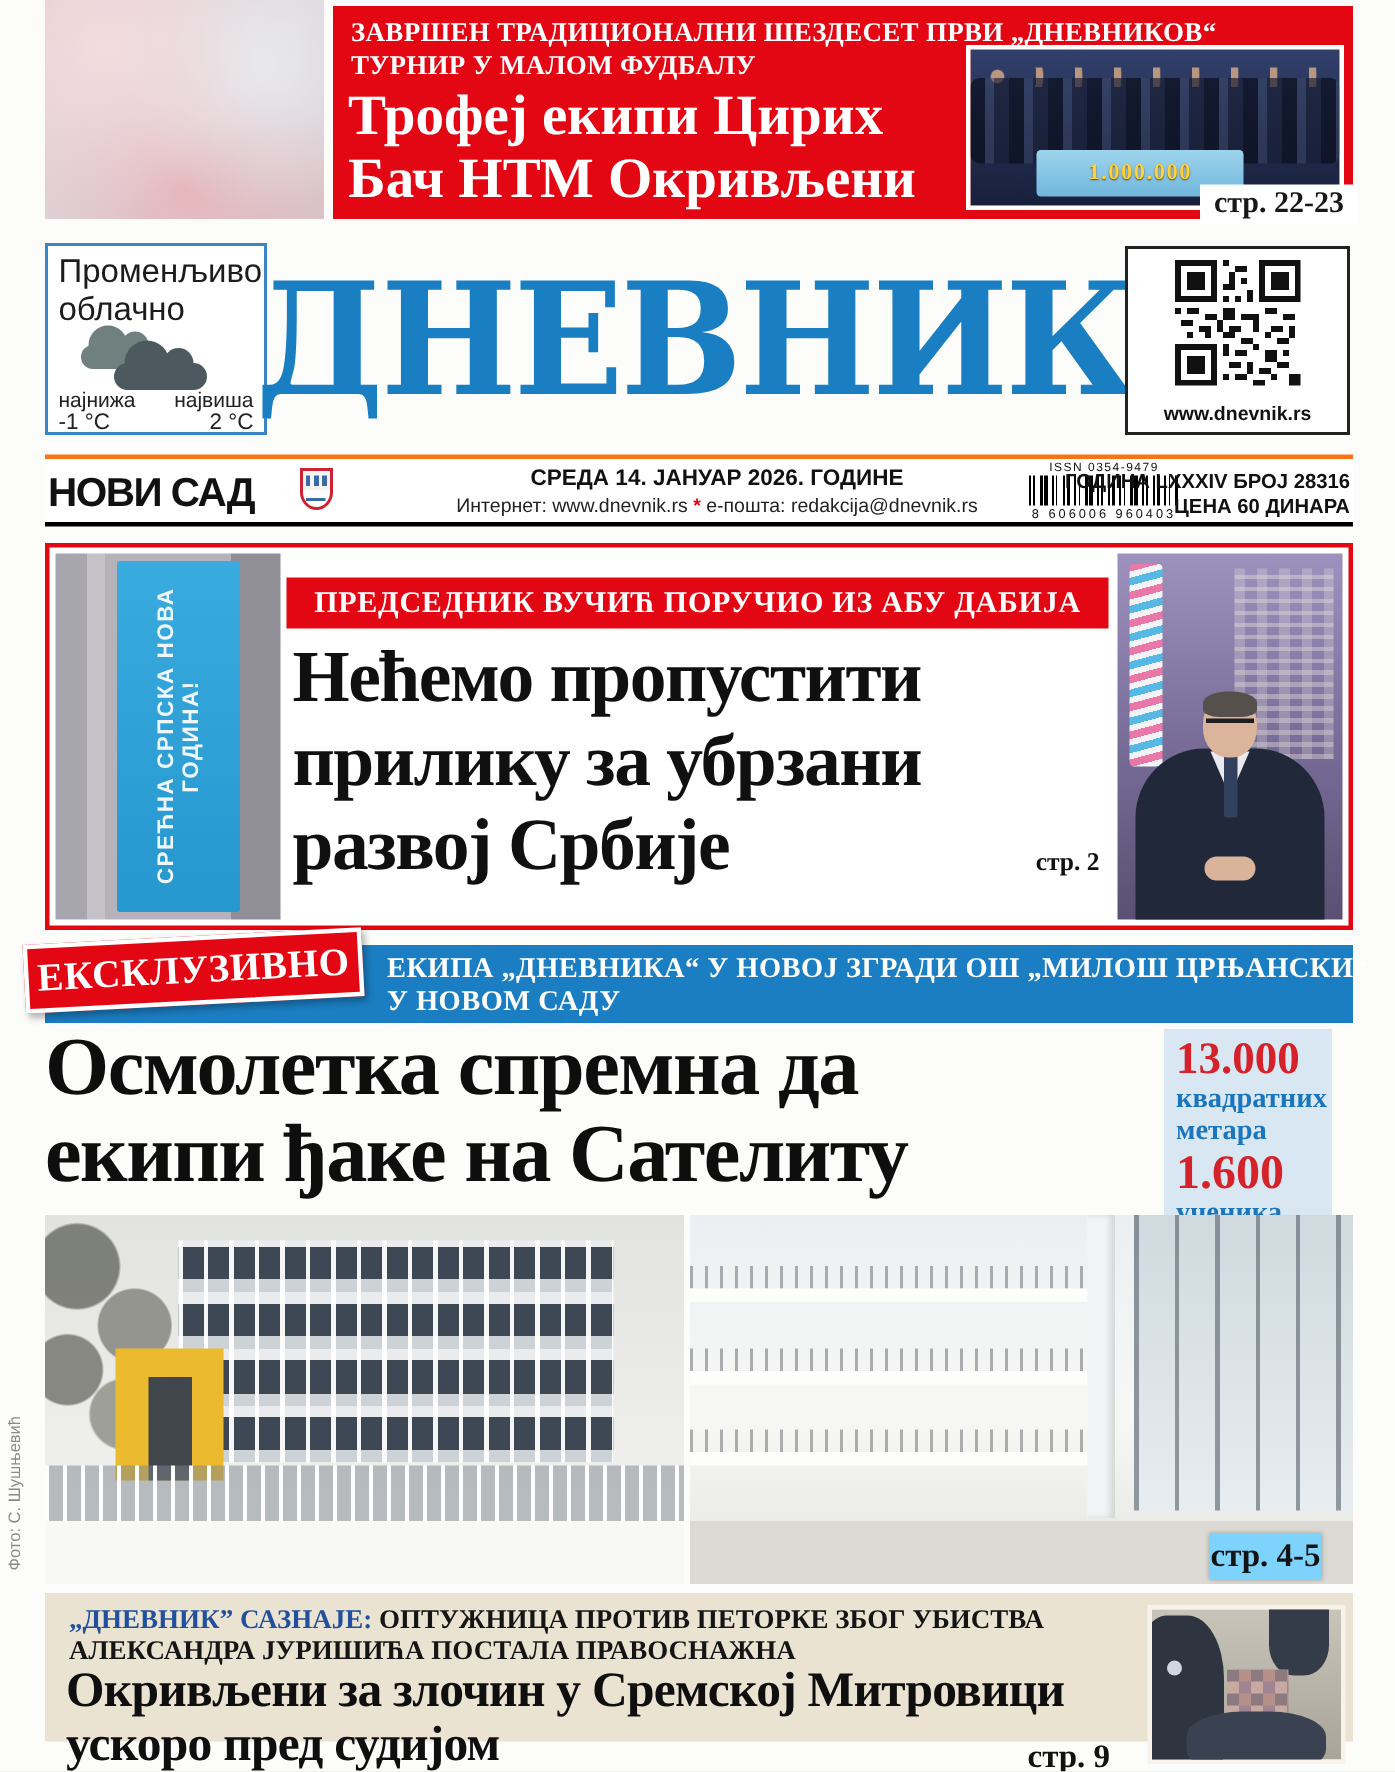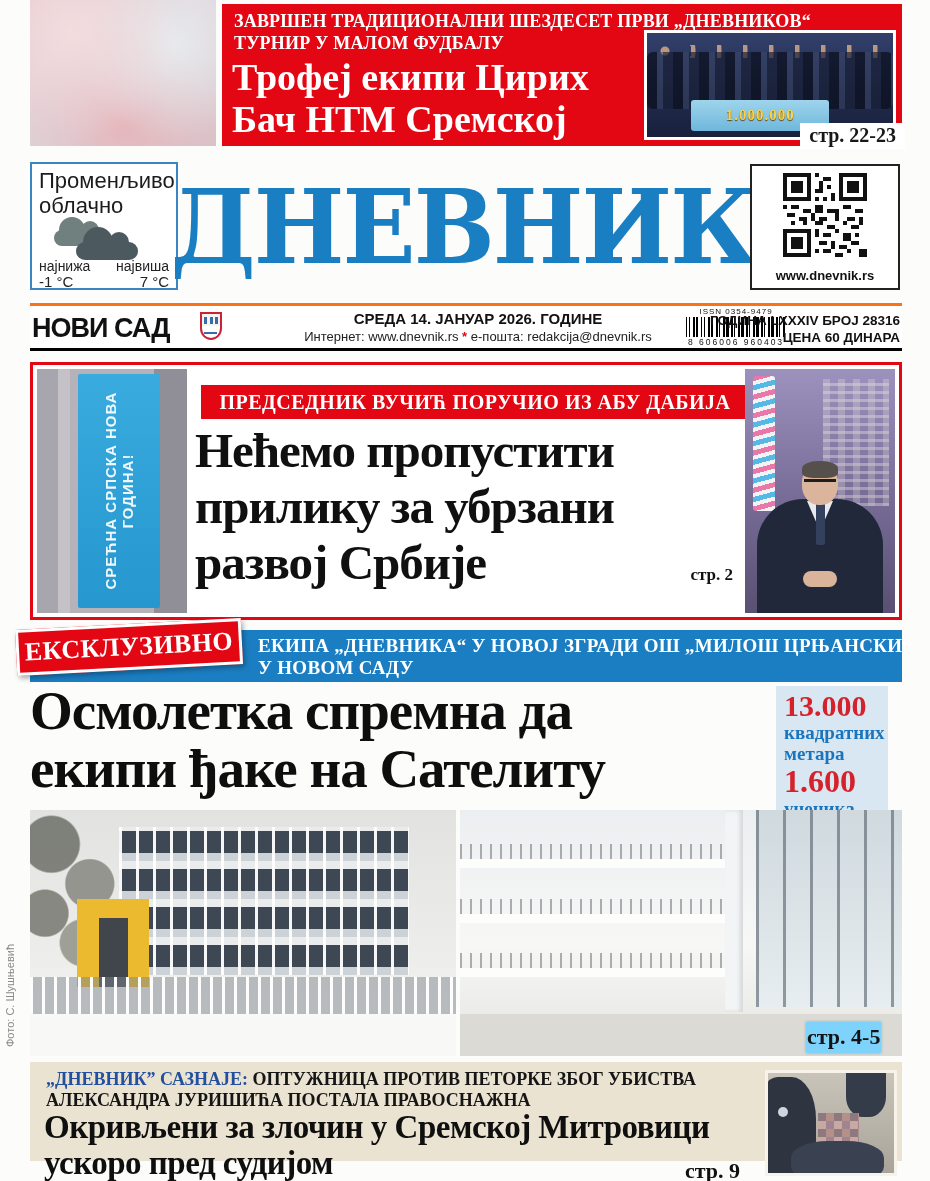--- a/index.html
+++ b/index.html
@@ -90,21 +90,21 @@
   .lead-story { left:30px; top:362px; width:872px; height:258px;
     border:3px solid #e30613; box-sizing:border-box; background:#fff; }
   .lead-photo-left { position:absolute; left:4px; top:4px; width:150px; height:244px; overflow:hidden;
     background:linear-gradient(90deg,#a7a5ad 0 14%, #c4c2c6 14% 22%, #b5b3b9 22% 78%, #908e96 78%); }
   .pillar-banner { position:absolute; left:27%; top:2%; width:55%; height:96%;
     background:linear-gradient(180deg,#39abde,#2697cf); border-radius:2px;
     display:flex; align-items:center; justify-content:center; }
   .pillar-text { writing-mode:vertical-rl; transform:rotate(180deg);
     color:#eef7fb; font-weight:bold; font-size:15px; letter-spacing:1px; line-height:17px;
     font-family:"Liberation Sans", sans-serif; text-align:center; height:92%; }
-  .lead-kicker { position:absolute; left:168px; top:20px; width:548px; height:34px;
+  .lead-kicker { position:absolute; left:158px; top:20px; width:548px; height:34px;
     background:#e30613; color:#fff; font-weight:bold; font-size:20px; line-height:34px;
     text-align:center; letter-spacing:.5px; }
   .lead-h { position:absolute; left:162px; font-weight:bold; font-size:49px; line-height:56px;
     color:#101010; letter-spacing:-1px; white-space:nowrap; }
   .lead-h1 { top:58px; } .lead-h2 { top:114px; } .lead-h3 { top:170px; }
   .lead-pageref { position:absolute; left:600px; top:200px; width:100px; text-align:right;
     font-weight:bold; font-size:17px; color:#111; }
   .lead-photo-right { position:absolute; left:712px; top:4px; width:150px; height:244px; overflow:hidden;
     background:linear-gradient(180deg,#9d92bd 0%, #7d719d 45%, #595073 100%); }
   .v-city { position:absolute; right:4%; top:4%; width:44%; height:52%; opacity:.65;
@@ -207,38 +207,38 @@
 <body>
 
 <div id="page">
 
   <div class="abs blur-box"></div>
 
   <div class="abs top-banner">
     <div class="tb-kicker tb-k1">ЗАВРШЕН ТРАДИЦИОНАЛНИ ШЕЗДЕСЕТ ПРВИ „ДНЕВНИКОВ“</div>
     <div class="tb-kicker tb-k2">ТУРНИР У МАЛОМ ФУДБАЛУ</div>
     <div class="tb-head tb-h1">Трофеј екипи Цирих</div>
-    <div class="tb-head tb-h2">Бач НТМ Сремској</div>
+    <div class="tb-head tb-h2">Бач НТМ Окривљени</div>
     <div class="tb-photo">
       <div class="tb-heads"></div>
       <div class="tb-people"></div>
       <div class="tb-banner-strip">1.000.000</div>
     </div>
     <div class="tb-caption">стр. 22-23</div>
   </div>
 
   <div class="abs weather-box">
     <div class="w-cond w-c1">Променљиво</div>
     <div class="w-cond w-c2">облачно</div>
     <div class="cloud cloud-a"></div>
     <div class="cloud cloud-b"></div>
     <div class="w-lbl w-left">најнижа</div>
     <div class="w-val w-left">-1 °C</div>
     <div class="w-lbl w-right">највиша</div>
-    <div class="w-val w-right">7 °C</div>
+    <div class="w-val w-right">2 °C</div>
   </div>
 
   <div class="abs logo">ДНЕВНИК</div>
 
   <div class="abs qr-box">
     <svg width="84" height="84" viewBox="0 0 21 21" shape-rendering="crispEdges">
       <rect width="21" height="21" fill="#fff"></rect>
       <g fill="#111">
         <rect x="0" y="0" width="7" height="7"></rect>
           <rect x="14" y="0" width="7" height="7"></rect>

